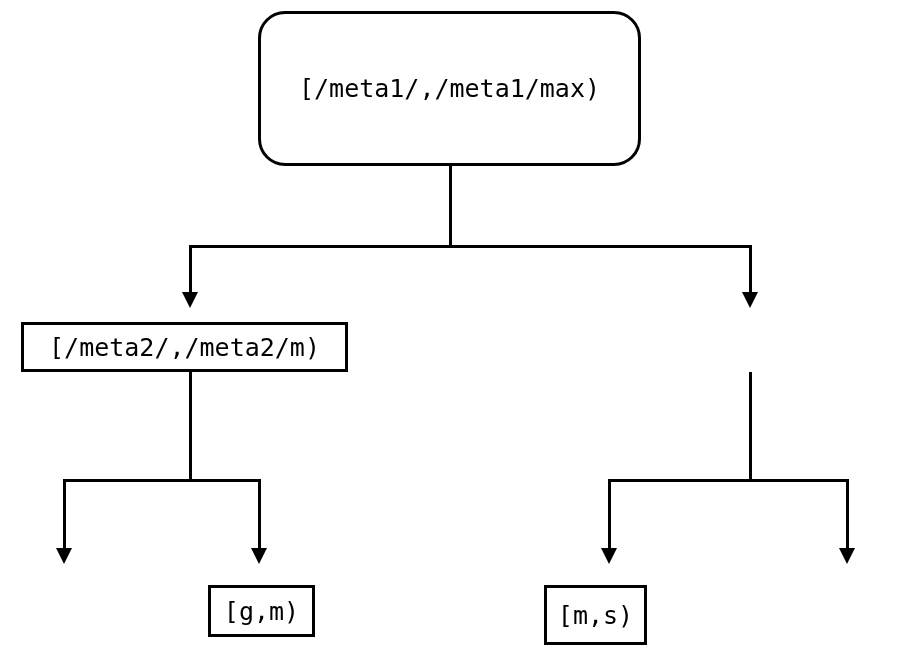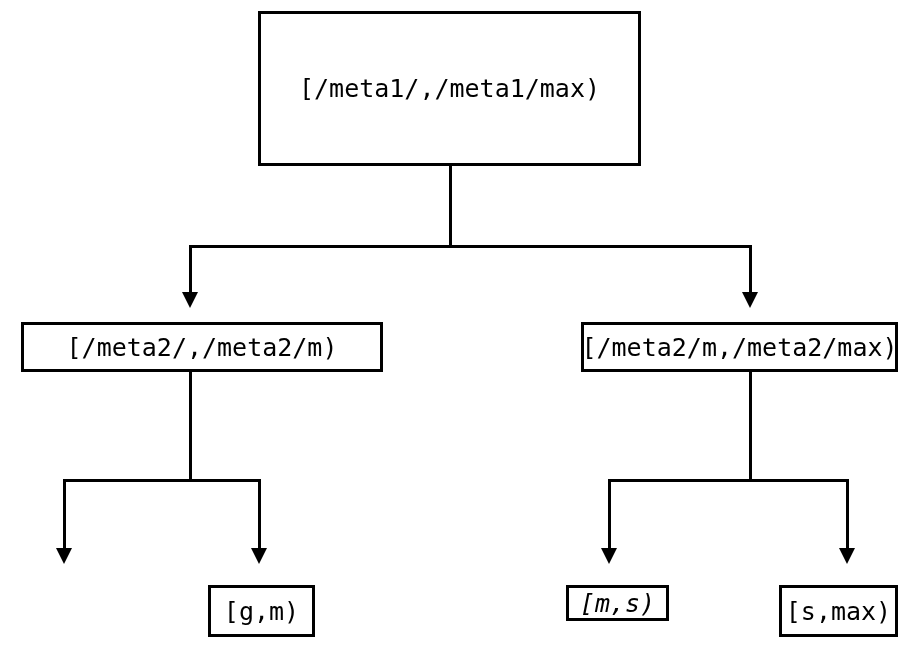--- a/index.html
+++ b/index.html
@@ -54,62 +54,56 @@
     border-left: 8px solid transparent;
     border-right: 8px solid transparent;
     border-top: 16px solid #000000;
   }
 </style>
 </head>
 <body>
 
 <div id="canvas">
 
-  <div class="node root" style="left:258px; top:11px; width:383px; height:155px;">
+  <div class="node root" style="left:258px; top:11px; width:383px; height:155px;border-radius:27px;">
     <span class="node-label">[/meta1/,/meta1/max)</span>
   </div>
 
   <div class="edge-v" style="left:449px; top:166px; height:82px;"></div>
 
   <div class="edge-h" style="left:189px; top:245px; width:563px;"></div>
 
   <div class="edge-v" style="left:189px; top:245px; height:49px;"></div>
   <div class="arrow-head" style="left:182px; top:292px;"></div>
 
   <div class="edge-v" style="left:749px; top:245px; height:49px;"></div>
   <div class="arrow-head" style="left:742px; top:292px;"></div>
 
-  <div class="node mid" style="left:21px; top:322px; width:362px; height:50px;">
+  <div class="node mid" style="left:21px; top:322px; width:327px; height:50px;">
     <span class="node-label">[/meta2/,/meta2/m)</span>
   </div>
 
-  <div class="node mid" style="left:581px; top:322px; width:317px; height:50px;">
-    <span class="node-label">[/meta2/m,/meta2/max)</span>
-  </div>
 
   <div class="edge-v" style="left:189px; top:372px; height:110px;"></div>
   <div class="edge-h" style="left:63px; top:479px; width:198px;"></div>
   <div class="edge-v" style="left:63px; top:479px; height:71px;"></div>
   <div class="arrow-head" style="left:56px; top:548px;"></div>
   <div class="edge-v" style="left:258px; top:479px; height:71px;"></div>
   <div class="arrow-head" style="left:251px; top:548px;"></div>
 
   <div class="edge-v" style="left:749px; top:372px; height:110px;"></div>
   <div class="edge-h" style="left:608px; top:479px; width:241px;"></div>
   <div class="edge-v" style="left:608px; top:479px; height:71px;"></div>
   <div class="arrow-head" style="left:601px; top:548px;"></div>
   <div class="edge-v" style="left:846px; top:479px; height:71px;"></div>
   <div class="arrow-head" style="left:839px; top:548px;"></div>
 
 
   <div class="node leaf" style="left:208px; top:585px; width:107px; height:52px;">
     <span class="node-label">[g,m)</span>
   </div>
 
-  <div class="node leaf" style="left:566px; top:585px; width:103px; height:36px;font-style:italic;">
+  <div class="node leaf" style="left:544px; top:585px; width:103px; height:60px;">
     <span class="node-label">[m,s)</span>
   </div>
 
-  <div class="node leaf" style="left:779px; top:585px; width:119px; height:52px;">
-    <span class="node-label">[s,max)</span>
-  </div>
 
 </div>
 
 </body></html>

